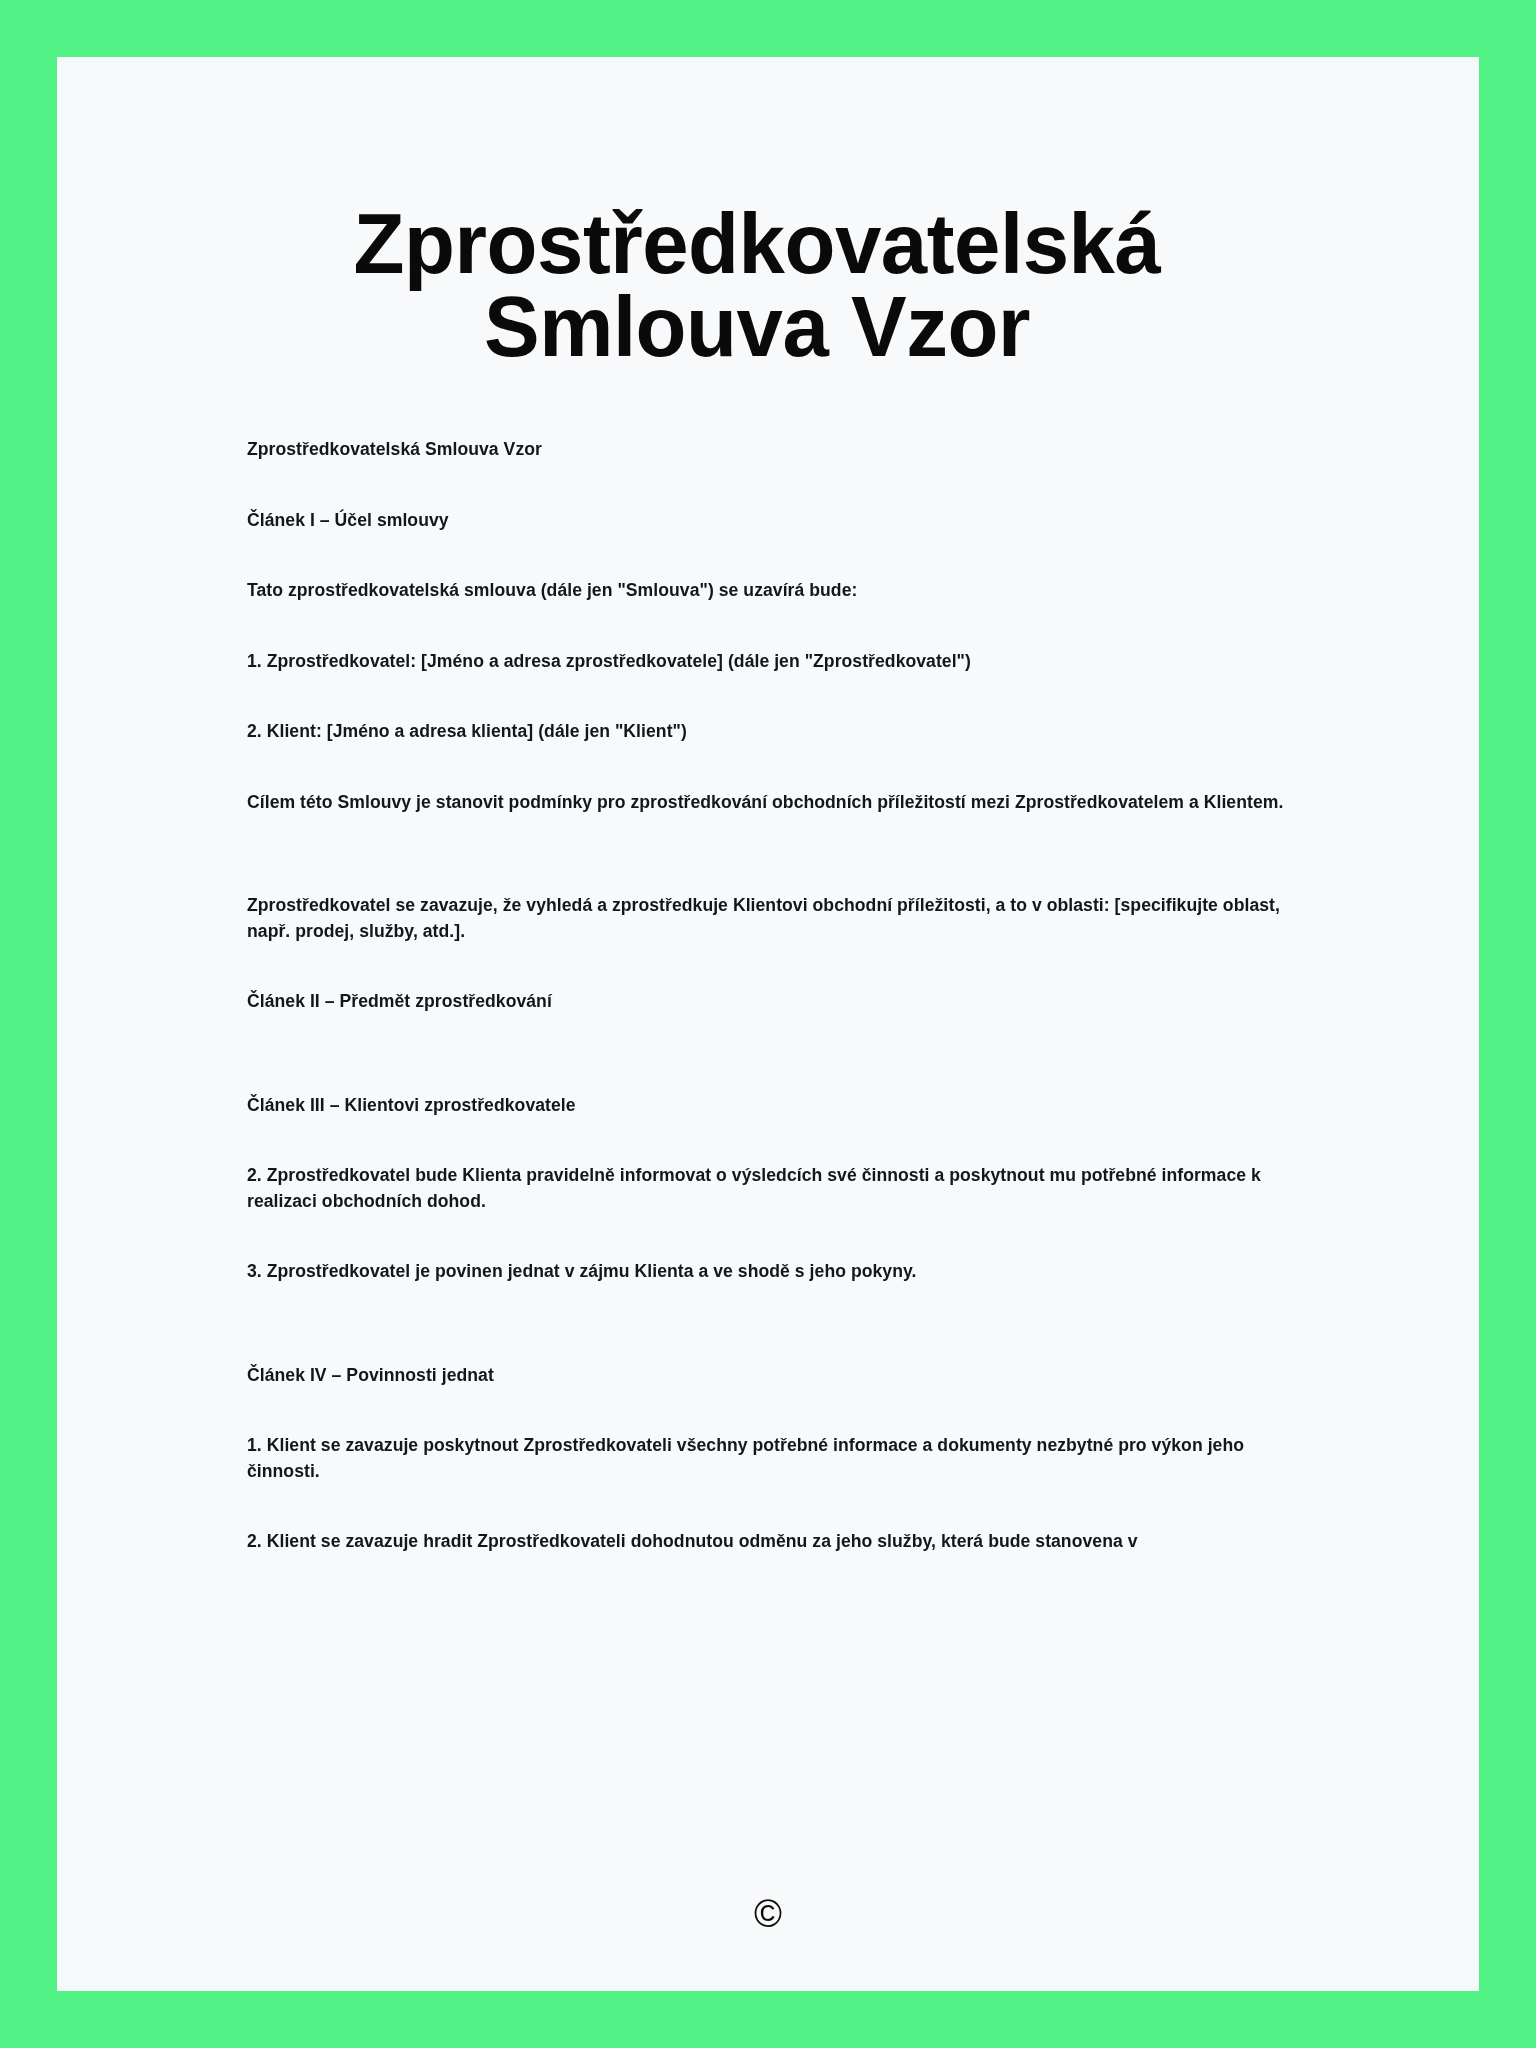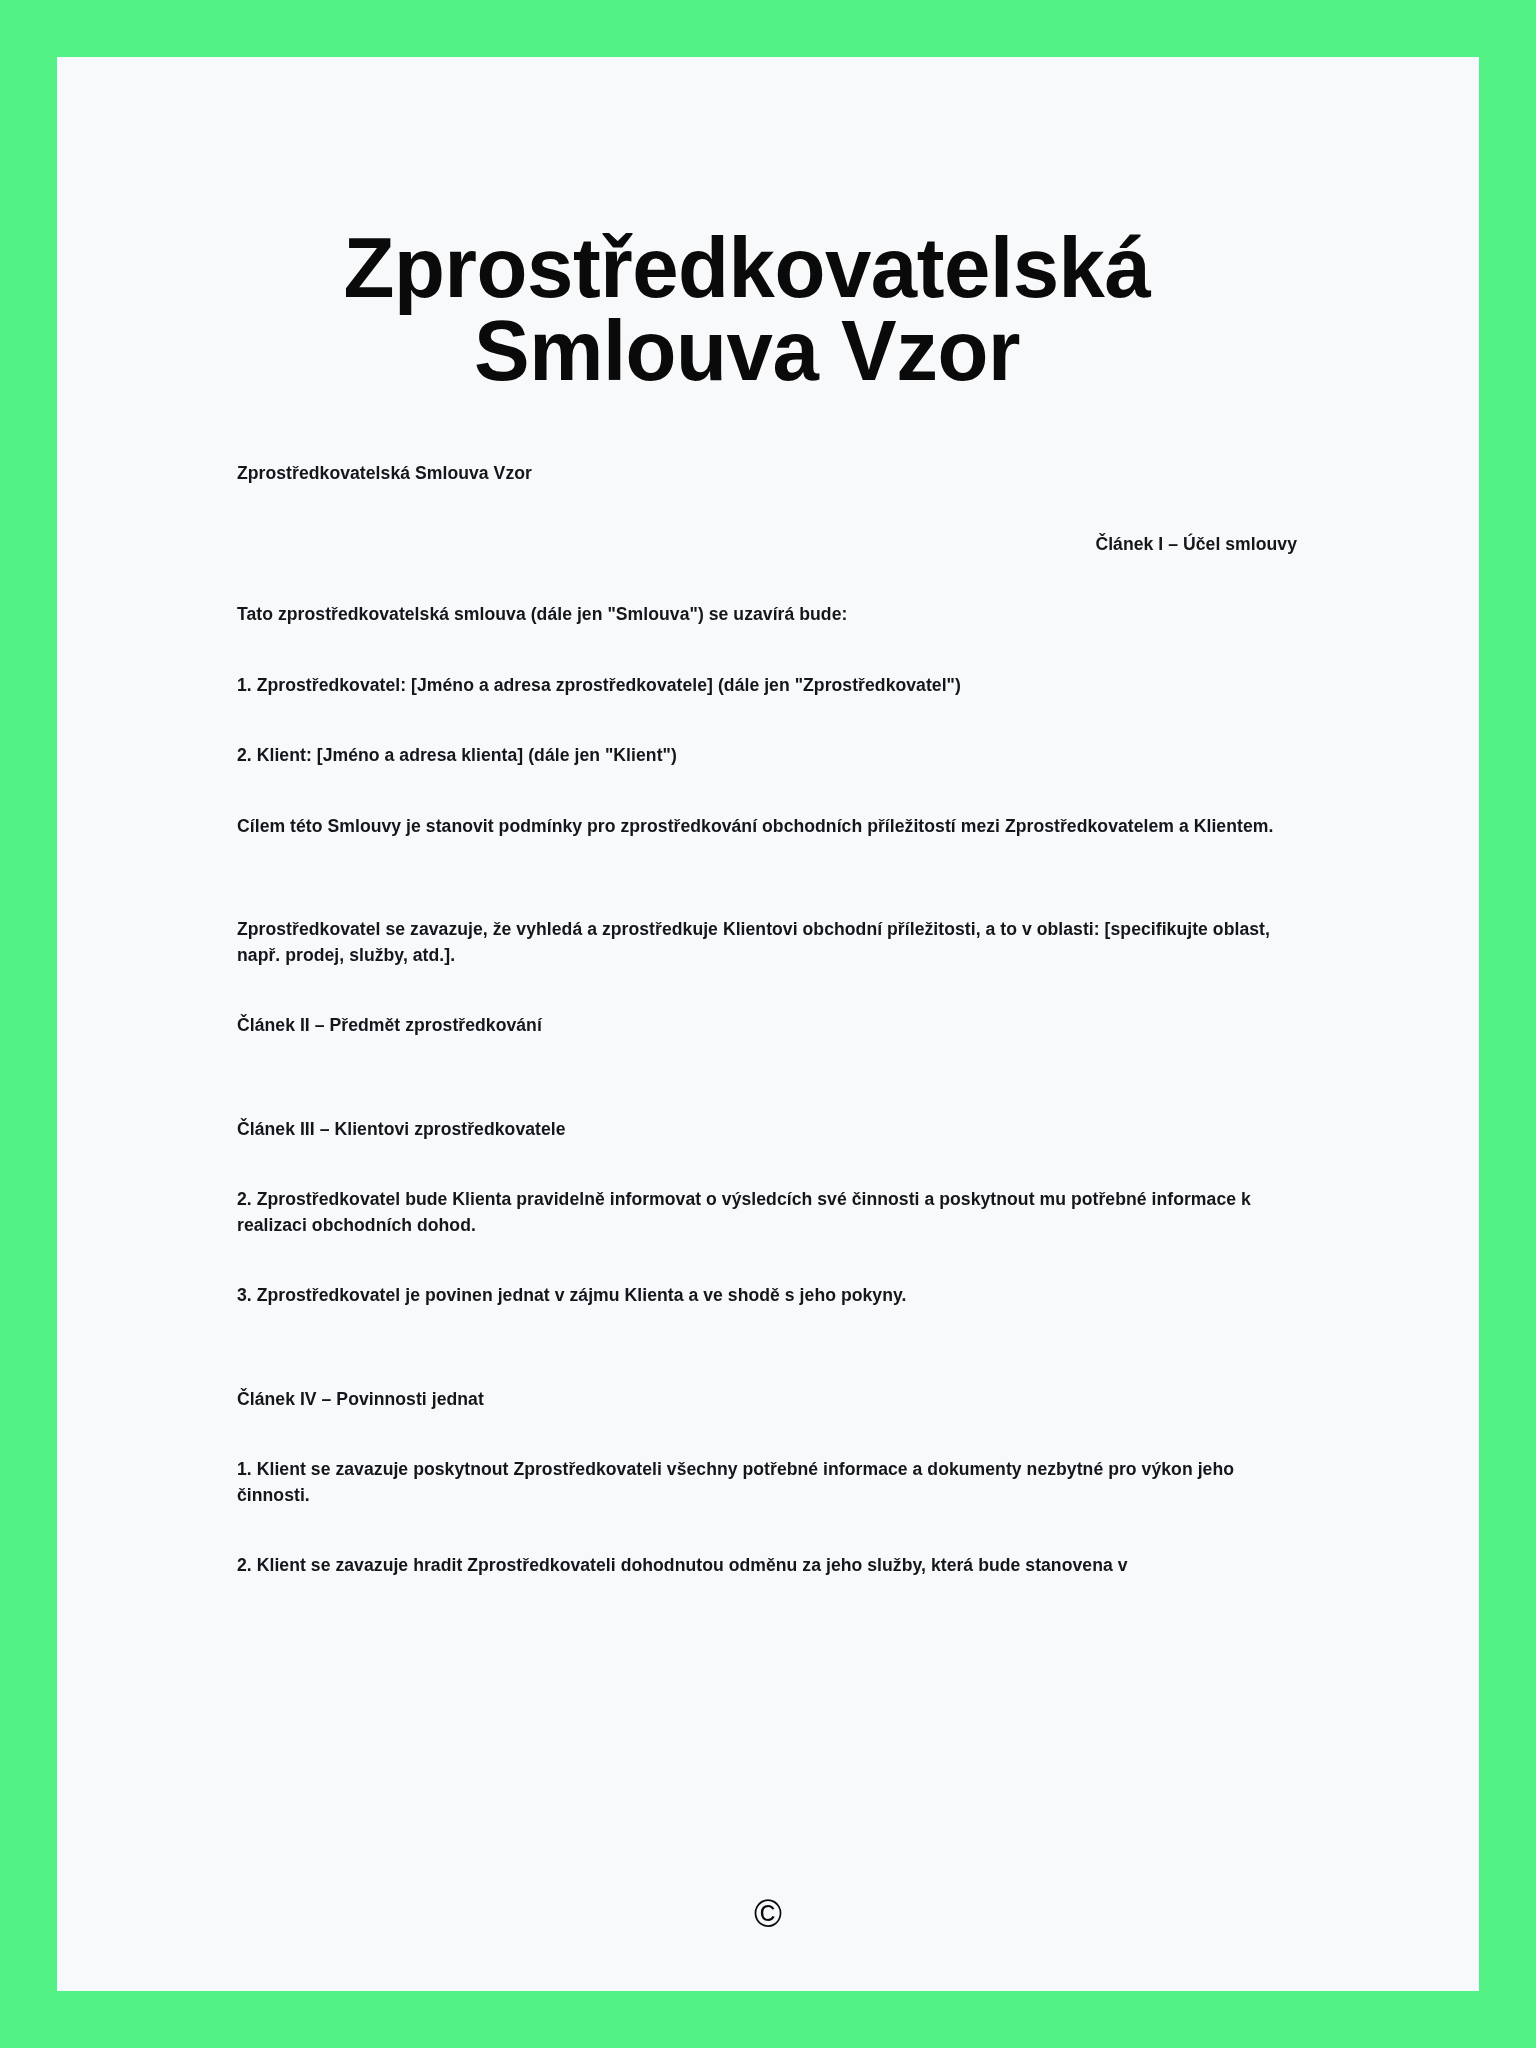--- a/index.html
+++ b/index.html
@@ -27,24 +27,23 @@
     position: relative;
     width: 1422px;
     height: 1934px;
     background: #f7f9fa;
     box-sizing: border-box;
     overflow: hidden;
   }
 
   .sheet-inner {
     position: absolute;
-    left: 180px;
+    left: 190px;
     top: 0;
     right: 140px;
-    margin-top: 24px;
   }
 
   .doc-title {
     margin: 0;
     padding: 0;
     font-family: "Liberation Sans Narrow", "Liberation Sans", sans-serif;
     font-weight: bold;
     font-size: 86px;
     line-height: 0.96;
     letter-spacing: -0.5px;
@@ -71,21 +70,20 @@
     max-width: 1060px;
     letter-spacing: 0.05px;
   }
 
   .para.heading-para {
     margin-bottom: 45px;
   }
 
   .para.section-head {
     margin-top: 30px;
-    text-align: right;
   }
 
   .spacer-lg {
     height: 33px;
   }
 
   .copyright {
     position: absolute;
     left: 0;
     right: 0;

